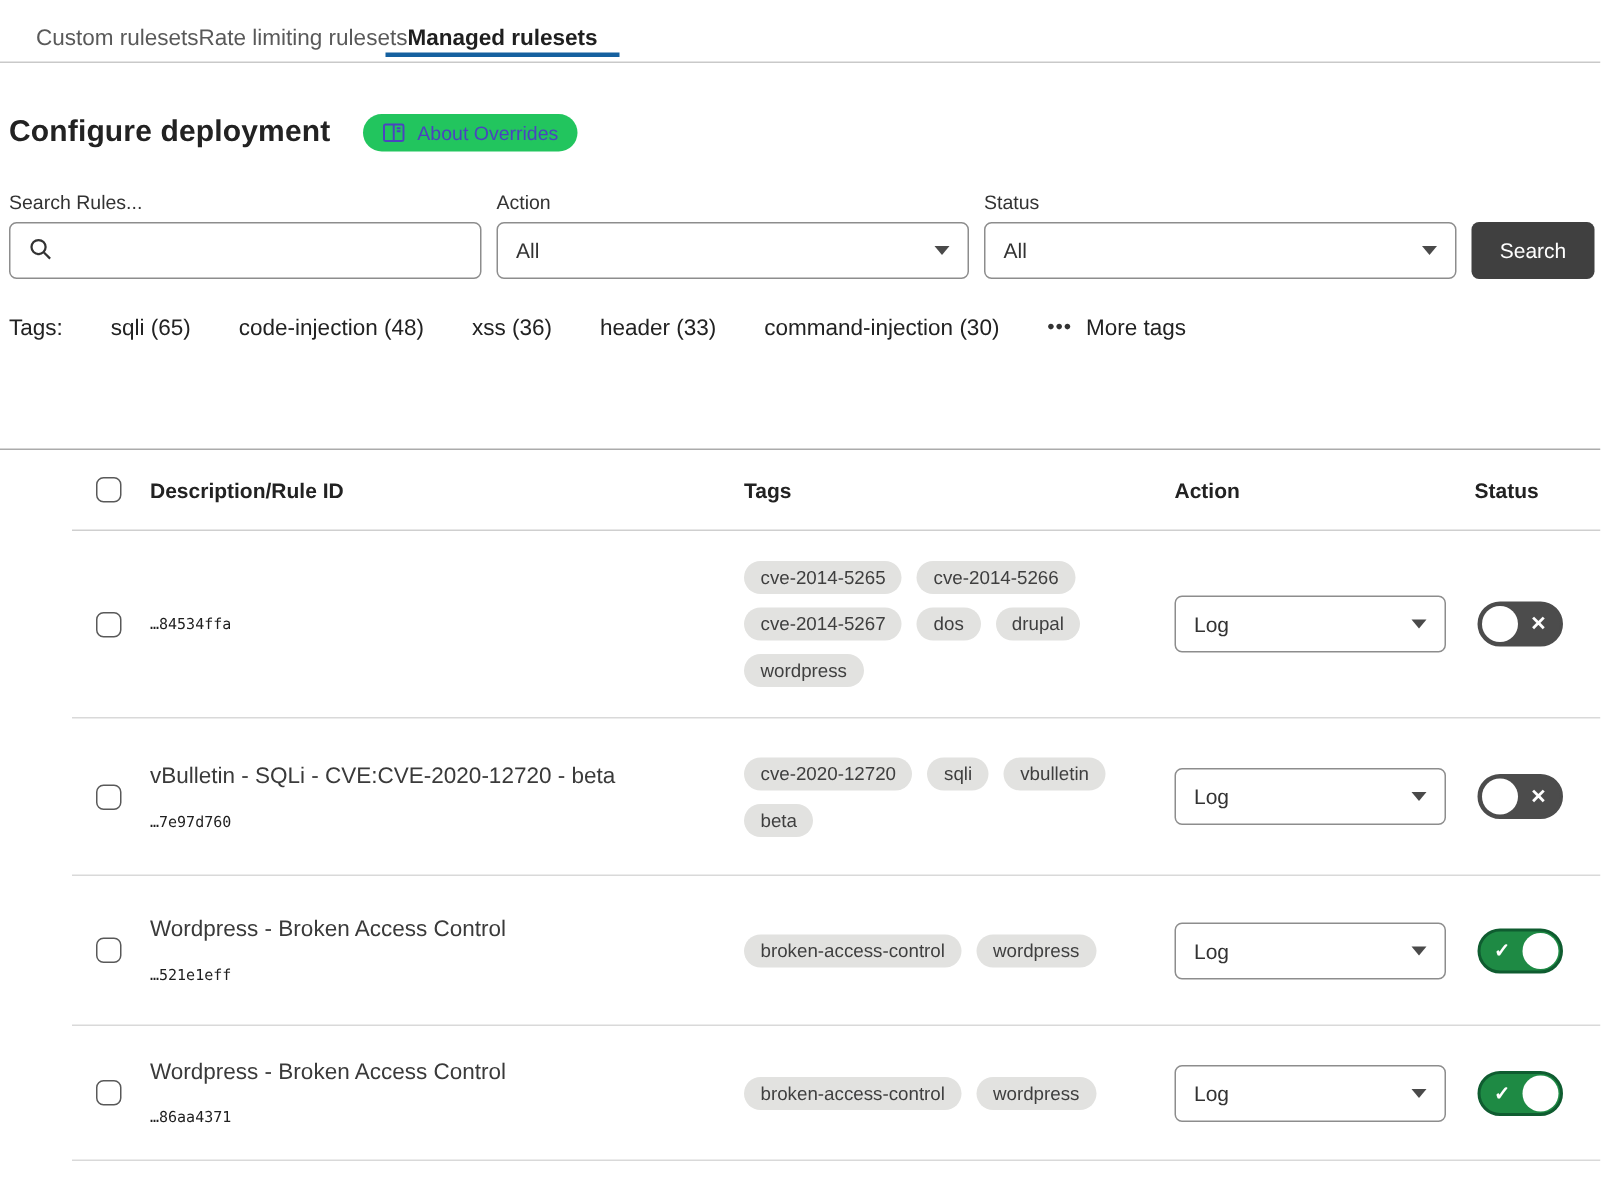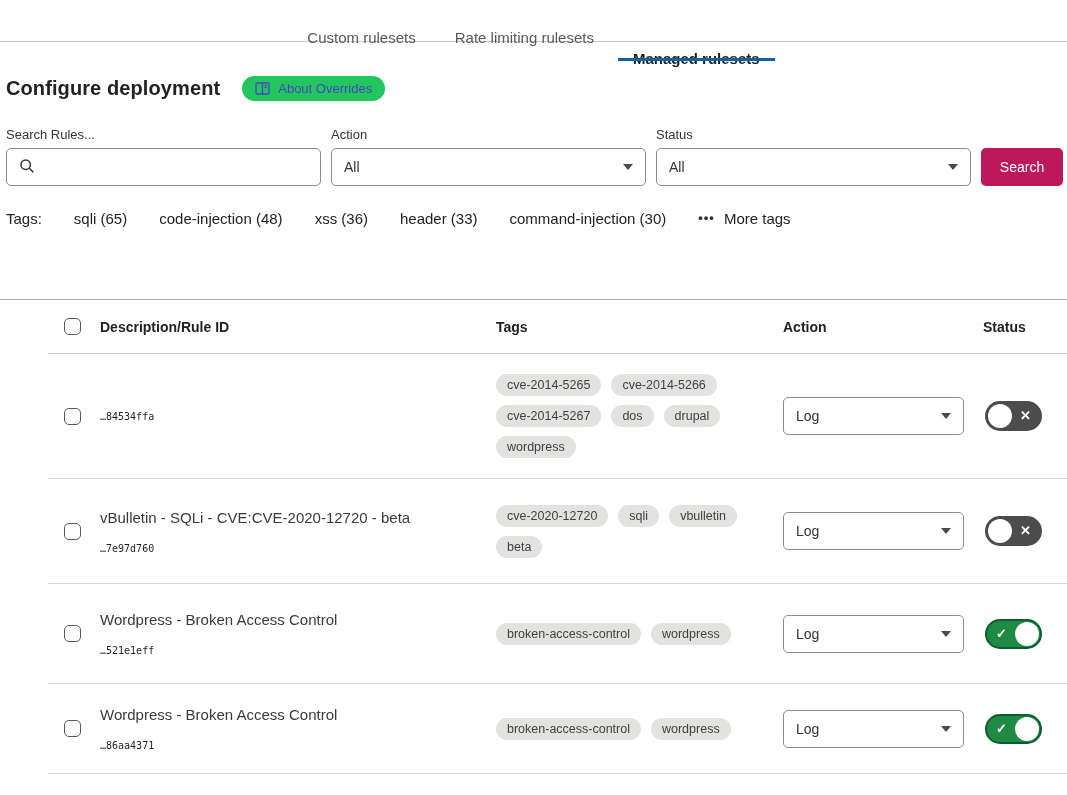--- a/index.html
+++ b/index.html
@@ -1,22 +1,22 @@
 <!DOCTYPE html>
 <html><head>
 <meta charset="utf-8">
 <style>
   * { margin:0; padding:0; box-sizing:border-box; }
   html,body { width:1067px; height:795px; background:#fff; overflow:hidden;
               font-family:"Liberation Sans", sans-serif; color:#2b2b2b; }
 
   
-  .tabbar { display:flex; gap:39px; padding:16px 24px; border-bottom:1px solid #c9c9c9; height:42px;justify-content:center; }
+  .tabbar { display:flex; padding:4px 24px; border-bottom:1px solid #c9c9c9; height:42px; }
   .tab { font-size:15px; color:#595959; padding:13px 0 10px; position:relative; cursor:pointer; white-space:nowrap; }
-  .tab.active { color:#1f1f1f; font-weight:700;margin-top:21px; }
+  .tab.active { color:#1f1f1f; font-weight:700; }
   .tab.active::after { content:""; position:absolute; left:-15px; right:-15px; bottom:-1px; height:3px; background:#15609f; }
 
   
   .heading-row { display:flex; align-items:center; gap:22px; margin:34px 6px 0; }
   .page-title { font-size:20px; font-weight:700; color:#222; letter-spacing:.1px; }
   .badge { display:inline-flex; align-items:center; gap:8px; background:#22c55e; color:#4b44bf;
            font-size:13px; padding:5px 13px; border-radius:14px; cursor:pointer; }
   .badge svg { display:block; }
 
   
@@ -24,21 +24,21 @@
              margin:26px 4px 0 6px; align-items:end; }
   .field label { display:block; font-size:13px; color:#333; margin-bottom:6px; }
   .control { height:38px; border:1px solid #8d8d8d; border-radius:5px; background:#fff;
              display:flex; align-items:center; padding:0 12px; font-size:14px; color:#333; }
   .search-box { gap:8px; }
   .search-box input { border:none; outline:none; flex:1; font-size:14px; min-width:0;
                       font-family:"Liberation Sans",sans-serif; }
   .select { justify-content:space-between; cursor:pointer; }
   .caret { width:0; height:0; border-left:5px solid transparent; border-right:5px solid transparent;
            border-top:6px solid #4a4a4a; }
-  .btn-primary { height:38px; background:#be185d; color:#fff; border:none; border-radius:5px;
+  .btn-primary { height:38px; background:#404040; color:#fff; border:none; border-radius:5px;
                  font-size:14px; padding:0 18px; cursor:pointer; width:100%;
                  font-family:"Liberation Sans",sans-serif; }
 
   
   .tagsbar { display:flex; align-items:flex-start; gap:32px; margin:24px 6px 0; font-size:15px; color:#222; }
   .tagsbar .tlabel { color:#222; }
   .tag-link { cursor:pointer; white-space:nowrap; }
   .more-tags { display:flex; align-items:center; gap:9px; cursor:pointer; }
   .dots { font-size:13px; letter-spacing:1px; color:#333; font-weight:700; transform:translateY(-1px); }
 

